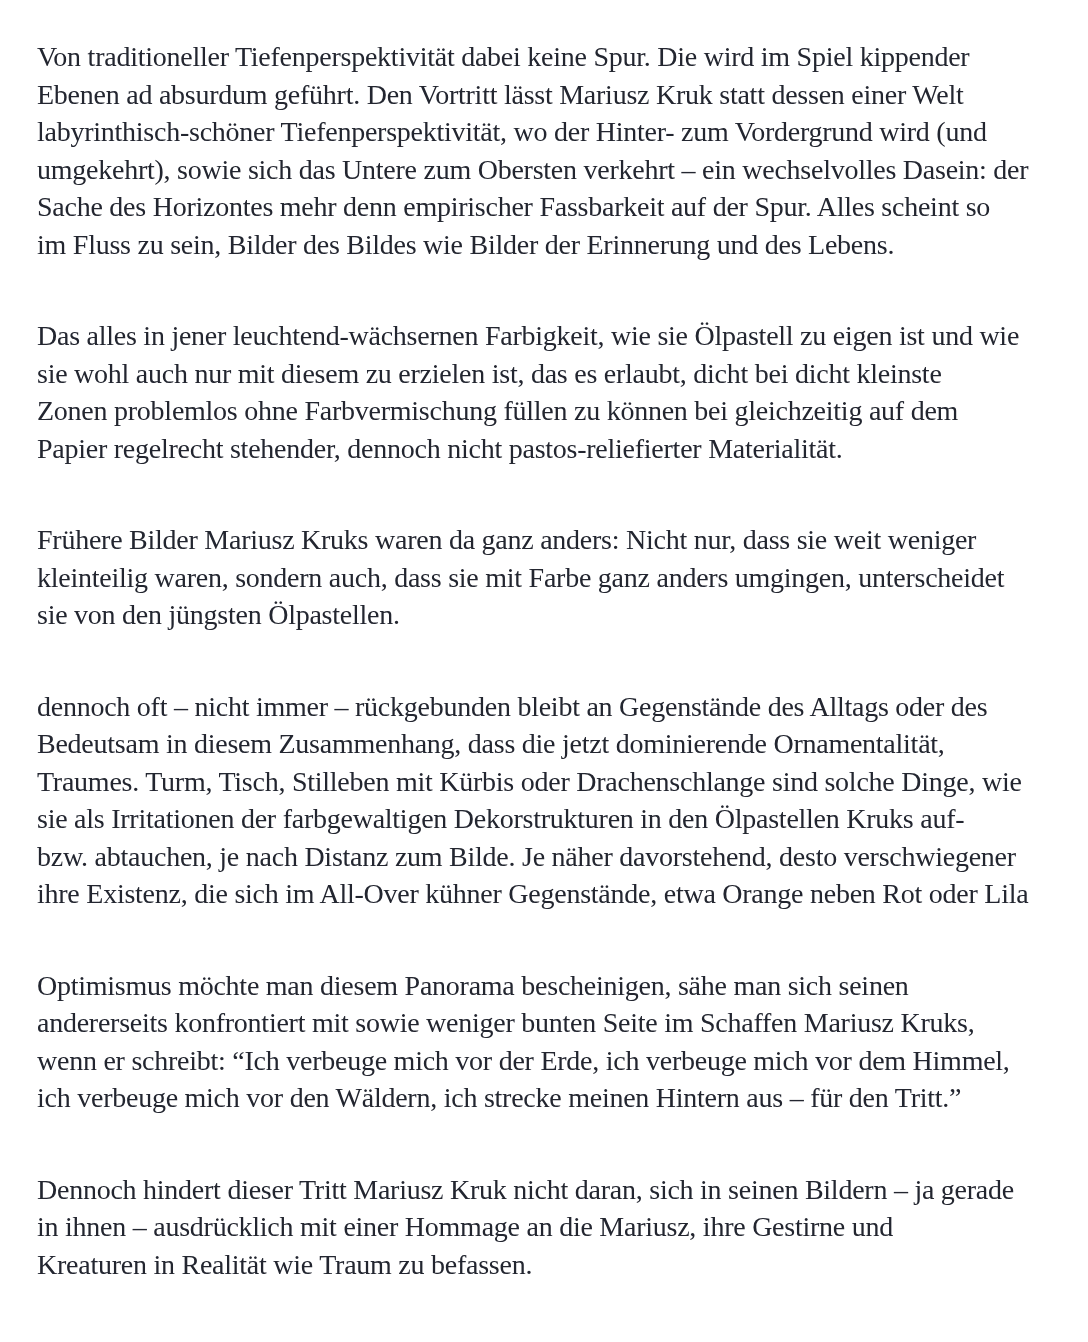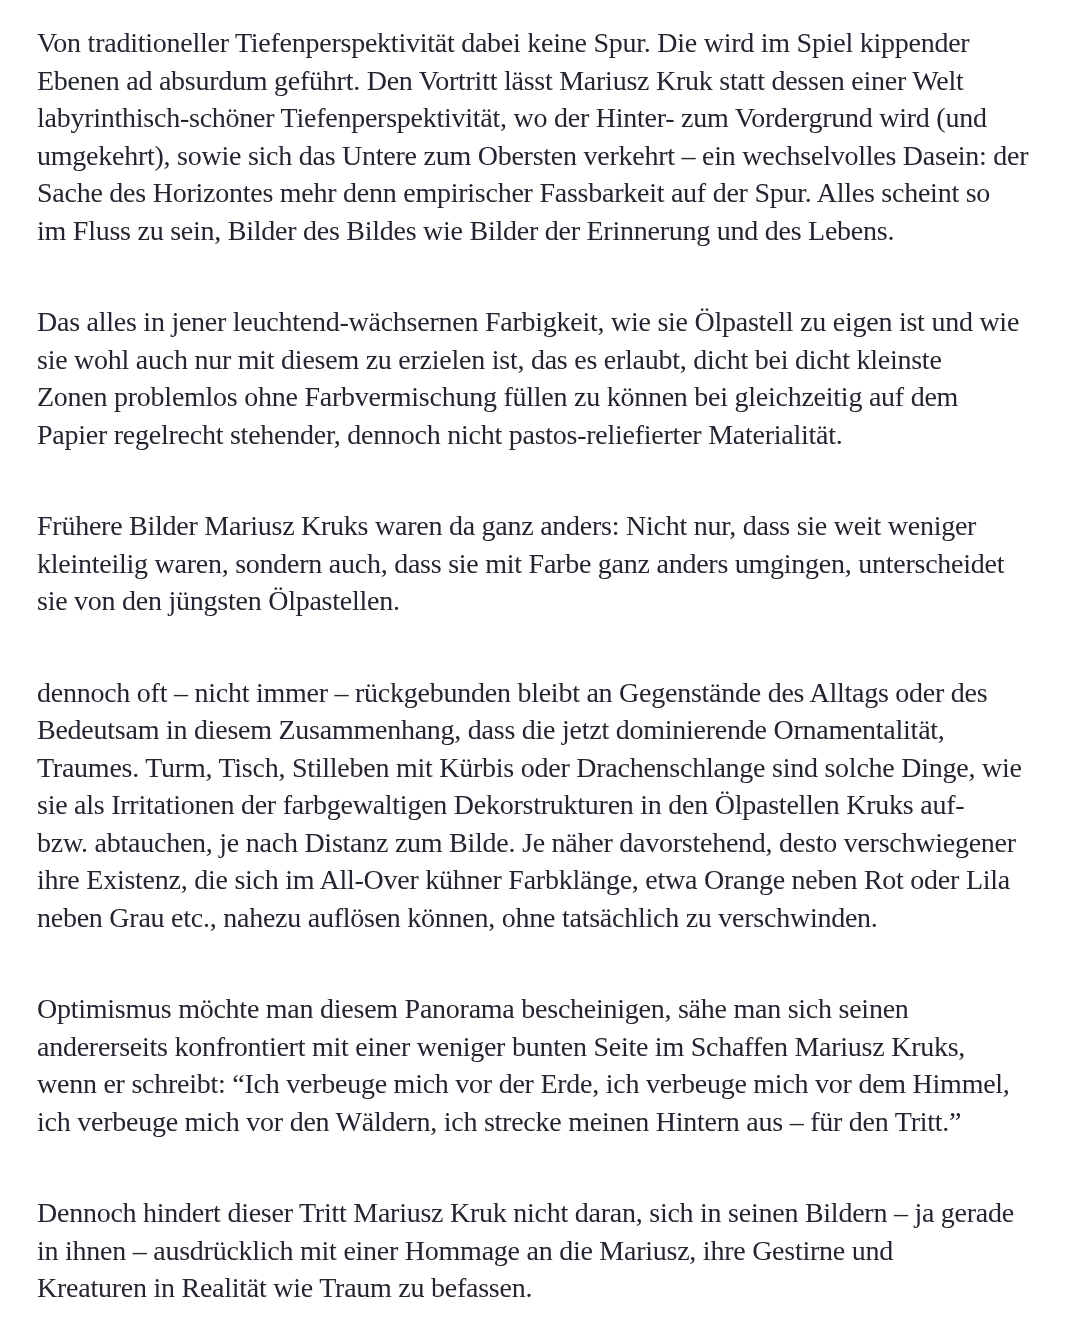--- a/index.html
+++ b/index.html
@@ -16,21 +16,21 @@
     box-sizing: border-box;
     width: 1088px;
     height: 1342px;
     padding: 22px 37px 0 37px;
     background: #ffffff;
   }
   .text-body {
     width: 1014px;
   }
   .para {
-    margin: 2px 0 54px 0;
+    margin: 16px 0 54px 0;
     padding: 0;
   }
   .line {
     display: block;
     font-family: "Liberation Serif", "DejaVu Serif", serif;
     font-size: 28px;
     line-height: 37.5px;
     letter-spacing: -0.25px;
     color: #232630;
     white-space: nowrap;
@@ -64,27 +64,26 @@
       <span class="line">kleinteilig waren, sondern auch, dass sie mit Farbe ganz anders umgingen, unterscheidet</span>
       <span class="line">sie von den jüngsten Ölpastellen.</span>
     </p>
 
     <p class="para">
       <span class="line">dennoch oft – nicht immer – rückgebunden bleibt an Gegenstände des Alltags oder des</span>
       <span class="line">Bedeutsam in diesem Zusammenhang, dass die jetzt dominierende Ornamentalität,</span>
       <span class="line">Traumes. Turm, Tisch, Stilleben mit Kürbis oder Drachenschlange sind solche Dinge, wie</span>
       <span class="line">sie als Irritationen der farbgewaltigen Dekorstrukturen in den Ölpastellen Kruks auf-</span>
       <span class="line">bzw. abtauchen, je nach Distanz zum Bilde. Je näher davorstehend, desto verschwiegener</span>
-      <span class="line">ihre Existenz, die sich im All-Over kühner Farbklänge, etwa Orange neben Rot oder Lila</span>
-      <span class="line">neben Grau etc., nahezu auflösen können, ohne tatsächlich zu verschwinden.</span>
+      <span class="line">ihre Existenz, die sich im All-Over kühner Gegenstände, etwa Orange neben Rot oder Lila</span>
     </p>
 
     <p class="para">
       <span class="line">Optimismus möchte man diesem Panorama bescheinigen, sähe man sich seinen</span>
-      <span class="line">andererseits konfrontiert mit einer weniger bunten Seite im Schaffen Mariusz Kruks,</span>
+      <span class="line">andererseits konfrontiert mit sowie weniger bunten Seite im Schaffen Mariusz Kruks,</span>
       <span class="line">wenn er schreibt: “Ich verbeuge mich vor der Erde, ich verbeuge mich vor dem Himmel,</span>
       <span class="line">ich verbeuge mich vor den Wäldern, ich strecke meinen Hintern aus – für den Tritt.”</span>
     </p>
 
     <p class="para">
       <span class="line">Dennoch hindert dieser Tritt Mariusz Kruk nicht daran, sich in seinen Bildern – ja gerade</span>
       <span class="line">in ihnen – ausdrücklich mit einer Hommage an die Mariusz, ihre Gestirne und</span>
       <span class="line">Kreaturen in Realität wie Traum zu befassen.</span>
     </p>
 

